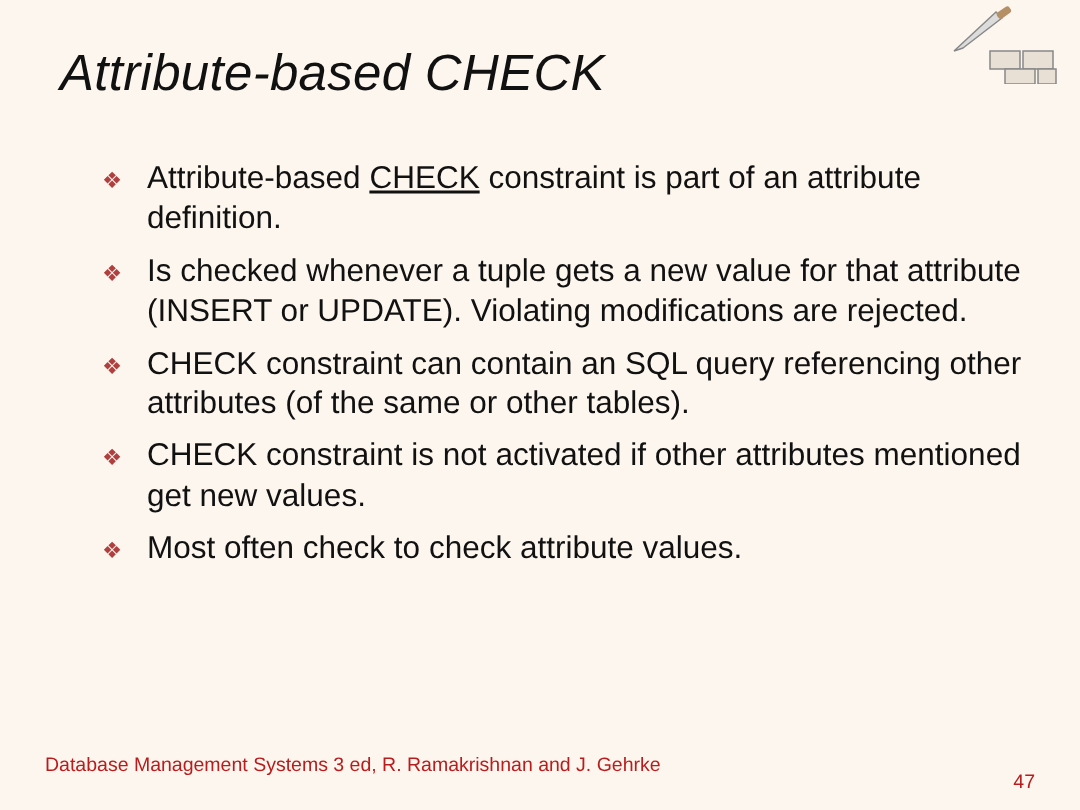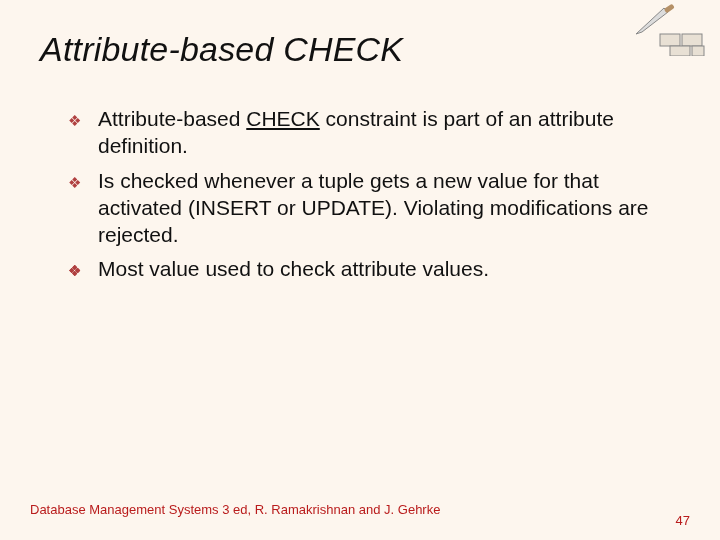--- a/index.html
+++ b/index.html
@@ -99,31 +99,33 @@
 
   <ul class="bullets">
     <li>
       <span class="diamond">❖</span>
       <span>
         <span>Attribute-based </span><span class="underline">CHECK</span><span> constraint is part of an attribute definition.</span>
       </span>
     </li>
     <li>
       <span class="diamond">❖</span>
-      <span>Is checked whenever a tuple gets a new value for that activated (INSERT or UPDATE). Violating modifications are rejected.</span>
+      <span>Is checked whenever a tuple gets a new value for that attribute (INSERT or UPDATE). Violating modifications are rejected.</span>
     </li>
     <li>
       <span class="diamond">❖</span>
+      <span>CHECK constraint can contain an SQL query referencing other attributes (of the same or other tables).</span>
     </li>
     <li>
       <span class="diamond">❖</span>
+      <span>CHECK constraint is not activated if other attributes mentioned get new values.</span>
     </li>
     <li>
       <span class="diamond">❖</span>
-      <span>Most value used to check attribute values.</span>
+      <span>Most often check to check attribute values.</span>
     </li>
   </ul>
 
   <div class="footer">
     <span class="src">Database Management Systems 3 ed,  R. Ramakrishnan and J. Gehrke</span>
     <span class="page">47</span>
   </div>
 
 </div>
 

